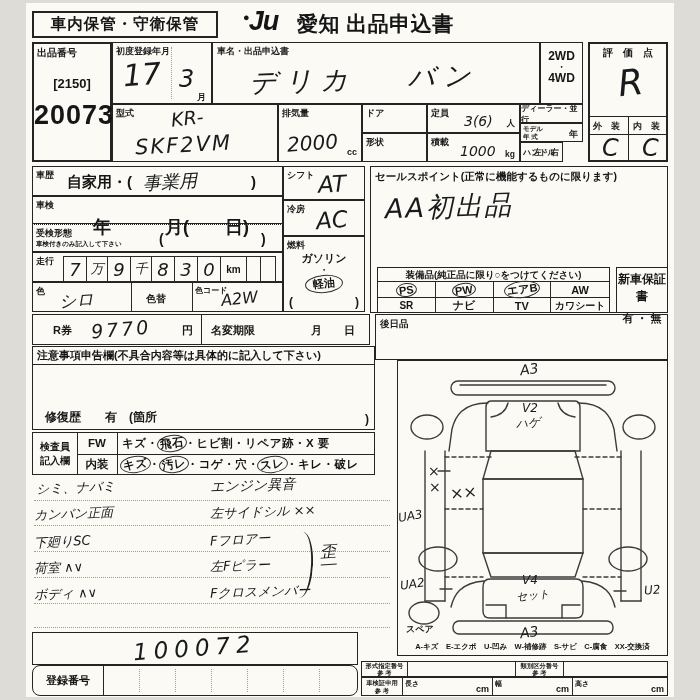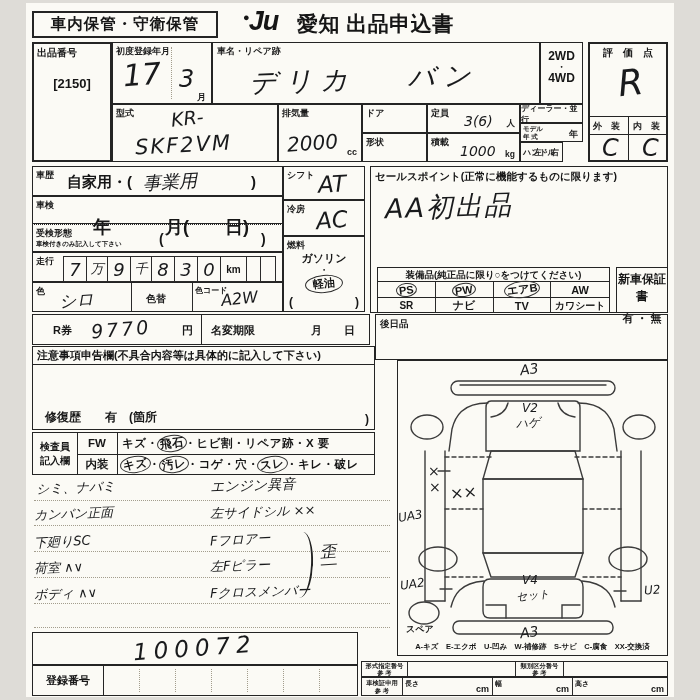--- a/index.html
+++ b/index.html
@@ -29,32 +29,33 @@
     <span class="pr" style="font-size:15.5px;letter-spacing:1px;">車内保管・守衛保管</span>
   </div>
   <div class="ab" style="left:243px;top:6px;font-weight:bold;font-style:italic;font-size:27px;letter-spacing:-1px;">
     <span style="font-size:11px;vertical-align:9px;">●</span><span>Ju</span>
   </div>
   <div class="ab pr" style="left:297px;top:10px;font-size:21px;font-weight:900;letter-spacing:0.5px;">愛知 出品申込書</div>
 
   <div class="b b3" style="left:32px;top:42px;width:80px;height:120px;">
     <span class="ab lb" style="left:3px;top:2px;font-size:10px;">出品番号</span>
     <span class="ab pr" style="left:0;right:0;top:32px;text-align:center;font-size:13px;">[2150]</span>
+    <span class="ab pr" style="left:0;right:0;top:56px;text-align:center;font-size:27px;letter-spacing:1px;">20073</span>
   </div>
 
   <div class="b" style="left:112px;top:42px;width:100px;height:62px;">
     <span class="ab lb" style="left:3px;top:2px;">初度登録年月</span>
     <span class="ab" style="left:58px;top:4px;bottom:4px;border-left:1px dotted #a39d8d;"></span>
     <span class="ab hw" style="left:10px;top:14px;font-size:30px;transform:rotate(-4deg);">17</span>
     <span class="ab hw" style="left:66px;top:22px;font-size:24px;">3</span>
     <span class="ab lb" style="left:84px;top:48px;font-size:9px;">月</span>
   </div>
 
   <div class="b" style="left:212px;top:42px;width:328px;height:62px;">
-    <span class="ab lb" style="left:4px;top:2px;">車名・リペア跡</span>
+    <span class="ab lb" style="left:4px;top:2px;">車名・出品申込書</span>
     <span class="ab hw" style="left:36px;top:18px;font-size:27px;letter-spacing:8px;transform:rotate(-2deg);">デリカ　 バン</span>
   </div>
 
   <div class="b" style="left:540px;top:42px;width:43px;height:62px;text-align:center;">
     <div class="pr" style="font-size:12px;margin-top:6px;">2WD</div>
     <div class="pr" style="font-size:9px;line-height:8px;">・</div>
     <div class="pr" style="font-size:12px;">4WD</div>
   </div>
 
   <div class="b" style="left:112px;top:104px;width:166px;height:58px;">
@@ -345,21 +346,21 @@
     <span class="ab hw" style="left:124px;top:212px;font-size:12px;">V4</span>
     <span class="ab hw" style="left:118px;top:227px;font-size:11px;transform:rotate(-6deg);">セット</span>
     <span class="ab" style="left:8px;top:262px;font-size:9px;font-weight:bold;">スペア</span>
     <span class="ab hw" style="left:122px;top:263px;font-size:14px;transform:rotate(-8deg);">A3</span>
     <div class="ab" style="left:0;right:0;top:281px;text-align:center;font-size:7.5px;font-weight:bold;">A-キズ　E-エクボ　U-凹み　W-補修跡　S-サビ　C-腐食　XX-交換済</div>
   </div>
 
   <div class="b" style="left:32px;top:632px;width:326px;height:33px;">
     <span class="ab hw" style="left:100px;top:2px;font-size:23px;letter-spacing:6px;transform:rotate(-4deg);">100072</span>
   </div>
-  <div class="b" style="left:32px;top:665px;width:326px;height:31px;">
+  <div class="b" style="left:32px;top:665px;width:326px;height:31px;border-radius:8px;">
     <div class="ab flexc" style="left:0;top:0;bottom:0;width:70px;border-right:1.3px solid #242424;">
       <span class="pr" style="font-size:11px;">登録番号</span>
     </div>
     <span class="ab" style="left:106px;top:3px;bottom:3px;border-left:1px dotted #a39d8d;"></span>
     <span class="ab" style="left:142px;top:3px;bottom:3px;border-left:1px dotted #a39d8d;"></span>
     <span class="ab" style="left:178px;top:3px;bottom:3px;border-left:1px dotted #a39d8d;"></span>
     <span class="ab" style="left:214px;top:3px;bottom:3px;border-left:1px dotted #a39d8d;"></span>
     <span class="ab" style="left:250px;top:3px;bottom:3px;border-left:1px dotted #a39d8d;"></span>
     <span class="ab" style="left:286px;top:3px;bottom:3px;border-left:1px dotted #a39d8d;"></span>
   </div>

